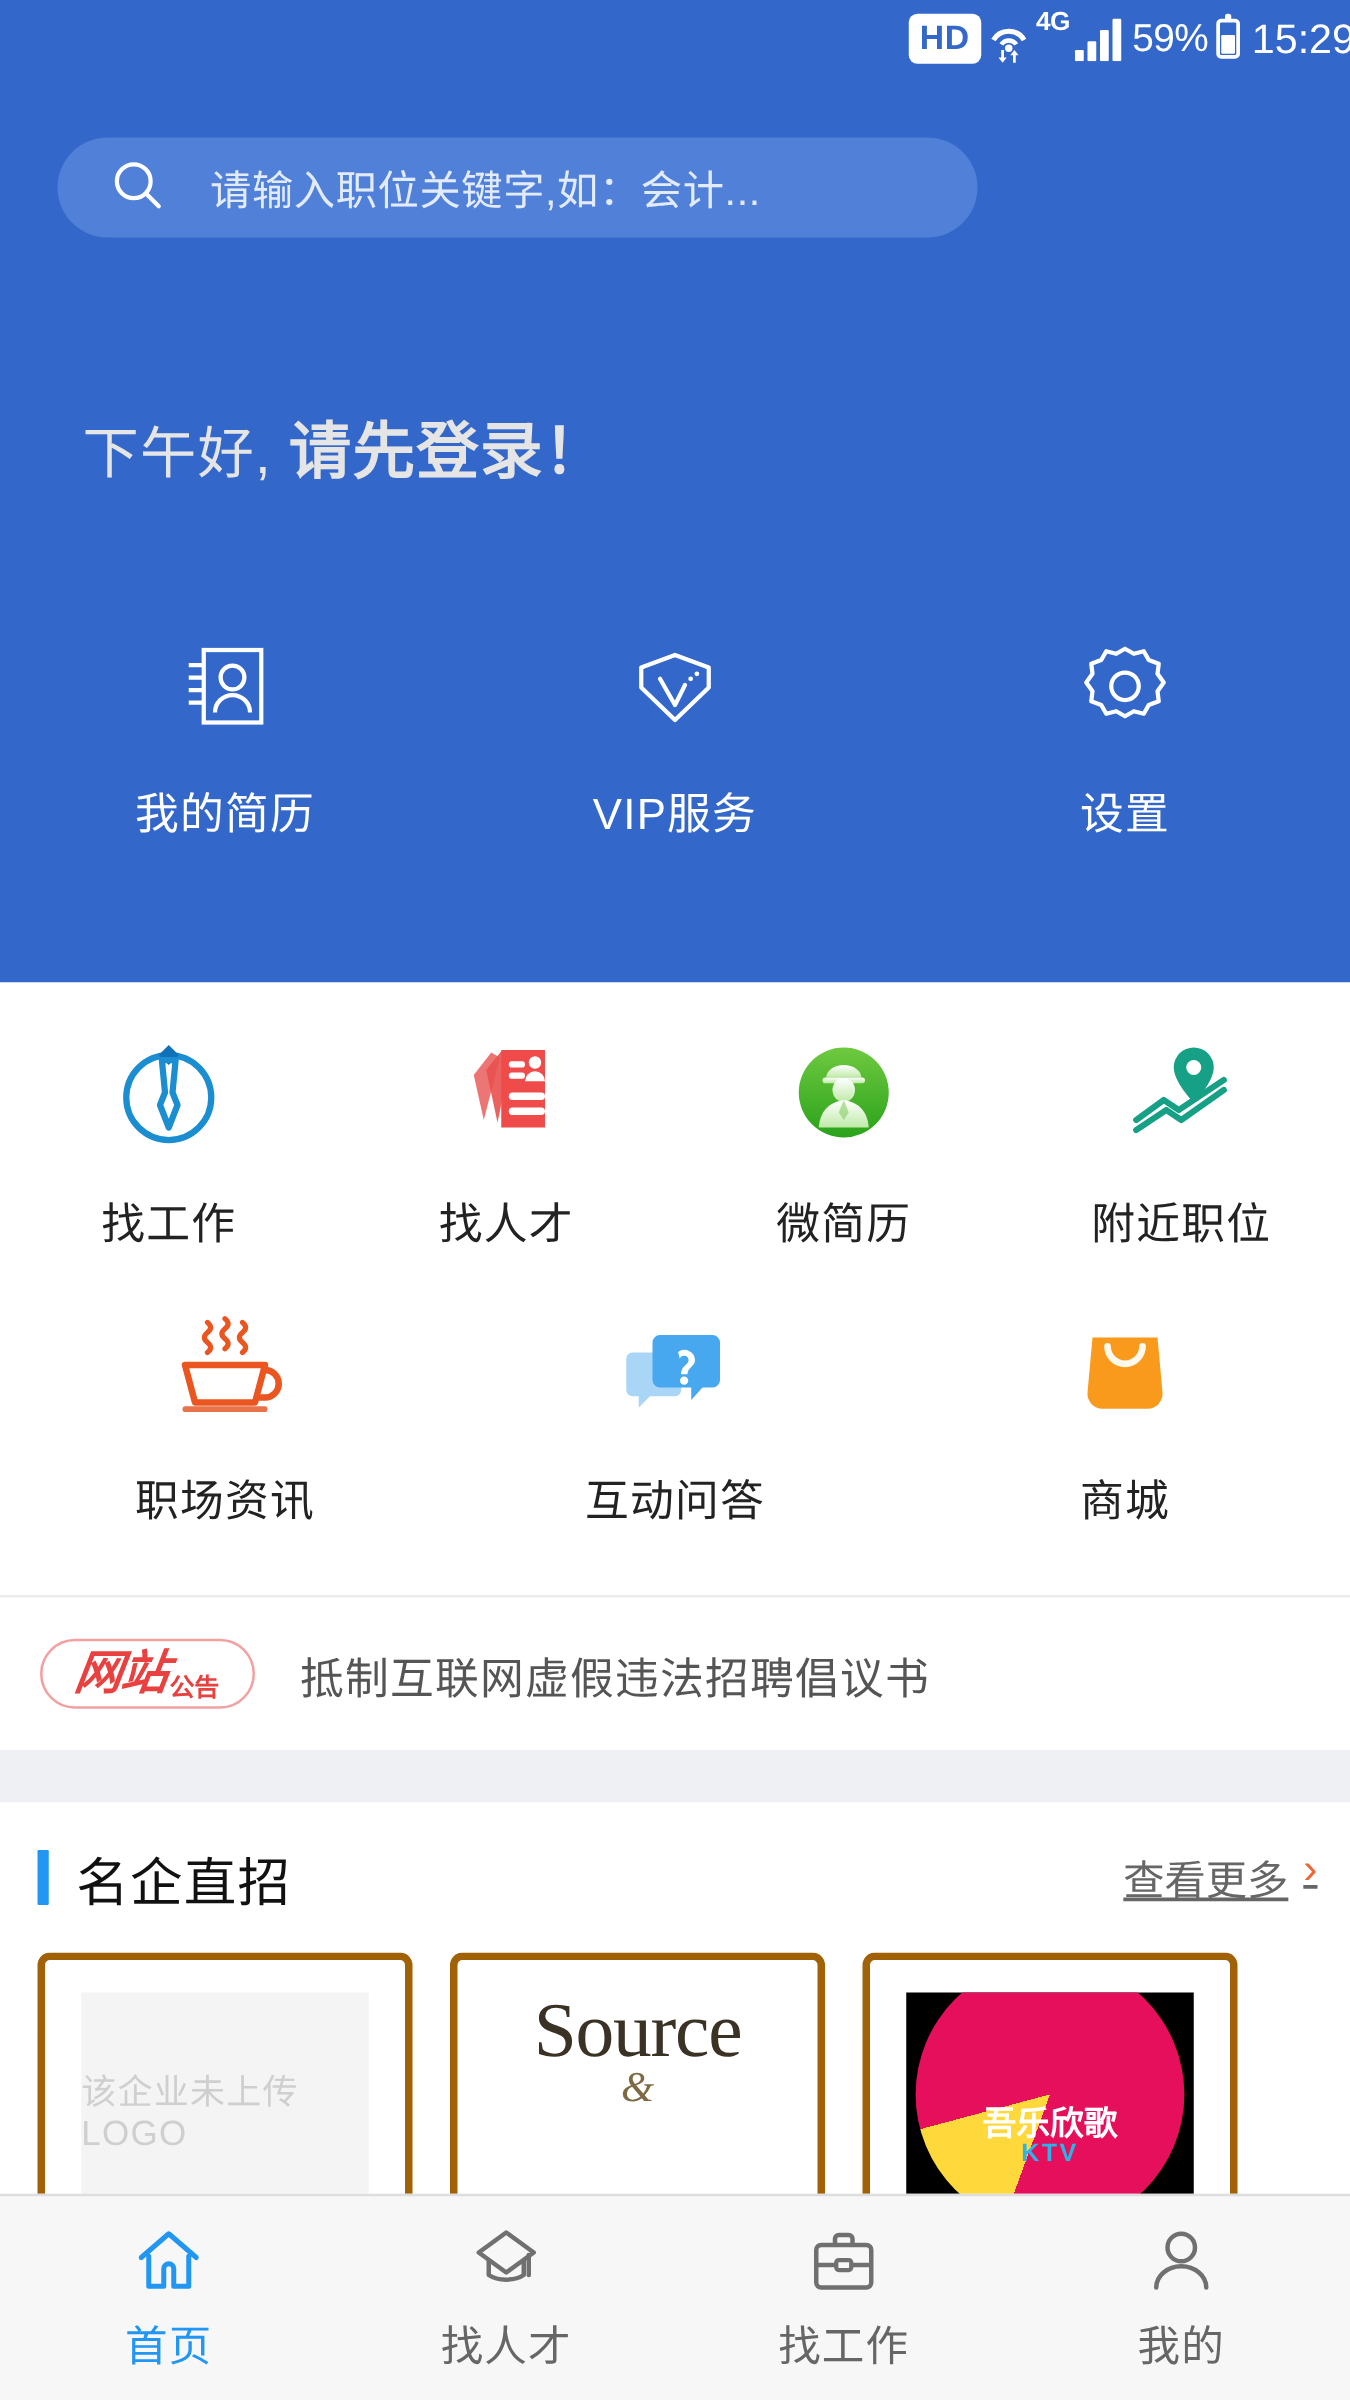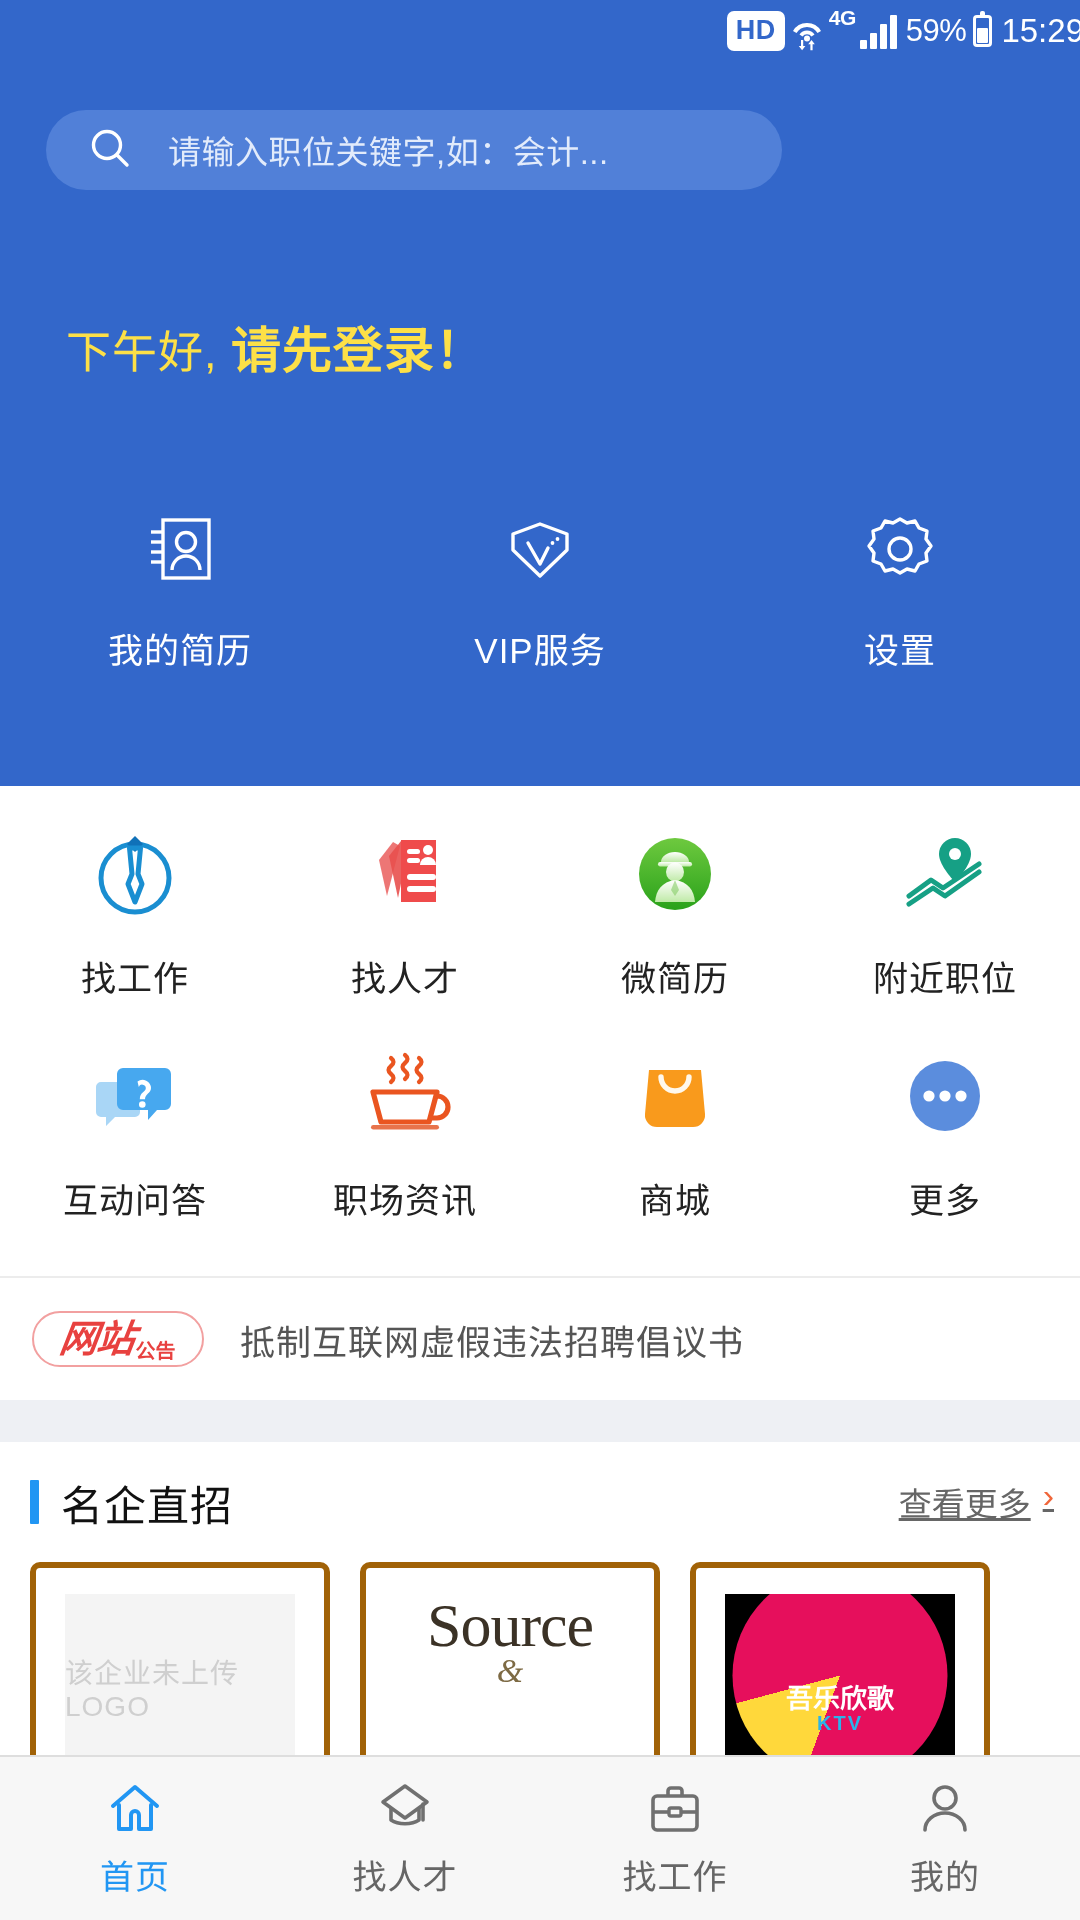--- a/index.html
+++ b/index.html
@@ -47,21 +47,21 @@
   
   .searchbar {
     position:absolute; left:46px; top:110px; width:736px; height:80px;
     background:#5180d8; border-radius:40px;
     display:flex; align-items:center; padding-left:42px; gap:36px;
   }
   .search-ph { color:#e2ebfb; font-size:33px; white-space:nowrap; letter-spacing:.5px;}
 
   
   .greeting {
-    position:absolute; left:66px; top:310px; color:#fde047;
+    position:absolute; left:66px; top:320px; color:#e5e5e5;
     font-size:45px; white-space:nowrap; letter-spacing:1px;
   }
   .greeting .g-light { font-weight:normal; }
   .greeting .g-bold { font-weight:bold; font-size:50px; }
 
   
   .hero-nav {
     position:absolute; left:0; top:510px; width:1080px;
     display:flex;
   }
@@ -331,66 +331,55 @@
         </span>
         <span class="lbl">附近职位</span>
       </div>
     </div>
 
     <div class="grid-row">
 
       <div class="grid-cell">
         <span class="gi-wrap">
           <svg class="gi" width="104" height="104" viewBox="0 0 104 104">
-            <path d="M18 38 h34 a5 5 0 0 1 5 5 v25 a5 5 0 0 1 -5 5 h-20 l-9 9 0-9 h-5 a5 5 0 0 1 -5-5 v-25 a5 5 0 0 1 5-5z" fill="#a9d6f6"></path>
-            <path d="M40 24 h42 a6 6 0 0 1 6 6 v30 a6 6 0 0 1 -6 6 h-8 l-9 10 0-10 h-25 a6 6 0 0 1 -6-6 v-30 a6 6 0 0 1 6-6z" fill="#47a8ef"></path>
-            <path d="M54.5 37.5 a8.5 8.5 0 0 1 13.5 6.5 c0 5 -6 6.2 -6 11.3 h-5.2 c0-7 6-7.6 6-11 a3.6 3.6 0 0 0 -7-1.3z" fill="#fff"></path>
-            <circle cx="59.3" cy="60.5" r="3.3" fill="#fff"></circle>
-          </svg>
-        </span>
-        <span class="lbl">互动问答</span>
-      </div>
-
-      <div class="grid-cell">
-        <span class="gi-wrap">
-          <svg class="gi" width="104" height="104" viewBox="0 0 104 104">
             <g fill="none" stroke="#ea5520" stroke-width="4.2" stroke-linecap="round">
               <path d="M38 14 q5 4 0 8 q-5 4 0 8 q5 4 0 8"></path>
               <path d="M52 11 q5 4 0 8 q-5 4 0 8 q5 4 0 8"></path>
               <path d="M66 14 q5 4 0 8 q-5 4 0 8 q5 4 0 8"></path>
             </g>
             <path d="M20 48 h64 l-8 30 h-48 z" fill="none" stroke="#ea5520" stroke-width="5.2" stroke-linejoin="round"></path>
             <path d="M84 52 a11 11 0 0 1 0 22 h-6" fill="none" stroke="#ea5520" stroke-width="5.2" stroke-linecap="round"></path>
             <rect x="18" y="81" width="68" height="4.6" rx="2.3" fill="#e8734b"></rect>
           </svg>
         </span>
         <span class="lbl">职场资讯</span>
       </div>
 
       <div class="grid-cell">
         <span class="gi-wrap">
           <svg class="gi" width="104" height="104" viewBox="0 0 104 104">
+            <path d="M18 38 h34 a5 5 0 0 1 5 5 v25 a5 5 0 0 1 -5 5 h-20 l-9 9 0-9 h-5 a5 5 0 0 1 -5-5 v-25 a5 5 0 0 1 5-5z" fill="#a9d6f6"></path>
+            <path d="M40 24 h42 a6 6 0 0 1 6 6 v30 a6 6 0 0 1 -6 6 h-8 l-9 10 0-10 h-25 a6 6 0 0 1 -6-6 v-30 a6 6 0 0 1 6-6z" fill="#47a8ef"></path>
+            <path d="M54.5 37.5 a8.5 8.5 0 0 1 13.5 6.5 c0 5 -6 6.2 -6 11.3 h-5.2 c0-7 6-7.6 6-11 a3.6 3.6 0 0 0 -7-1.3z" fill="#fff"></path>
+            <circle cx="59.3" cy="60.5" r="3.3" fill="#fff"></circle>
+          </svg>
+        </span>
+        <span class="lbl">互动问答</span>
+      </div>
+
+      <div class="grid-cell">
+        <span class="gi-wrap">
+          <svg class="gi" width="104" height="104" viewBox="0 0 104 104">
             <path d="M26 26 h52 l4 44 a12 12 0 0 1 -12 13 h-36 a12 12 0 0 1 -12-13 z" fill="#f99a1c"></path>
             <path d="M38 33 a14 14 0 0 0 28 0" fill="none" stroke="#fff8ec" stroke-width="5.4" stroke-linecap="round"></path>
           </svg>
         </span>
         <span class="lbl">商城</span>
       </div>
 
-      <div class="grid-cell">
-        <span class="gi-wrap">
-          <svg class="gi" width="104" height="104" viewBox="0 0 104 104">
-            <circle cx="52" cy="52" r="35" fill="#5b8ddd"></circle>
-            <circle cx="36" cy="52" r="5.6" fill="#fff"></circle>
-            <circle cx="52" cy="52" r="5.6" fill="#fff"></circle>
-            <circle cx="68" cy="52" r="5.6" fill="#fff"></circle>
-          </svg>
-        </span>
-        <span class="lbl">更多</span>
-      </div>
     </div>
   </div>
 
   <div class="announce">
     <div class="ann-badge">
       <span class="b1">网站</span>
       <span class="b2">公告</span>
     </div>
     <div class="ann-text">抵制互联网虚假违法招聘倡议书</div>
   </div>

